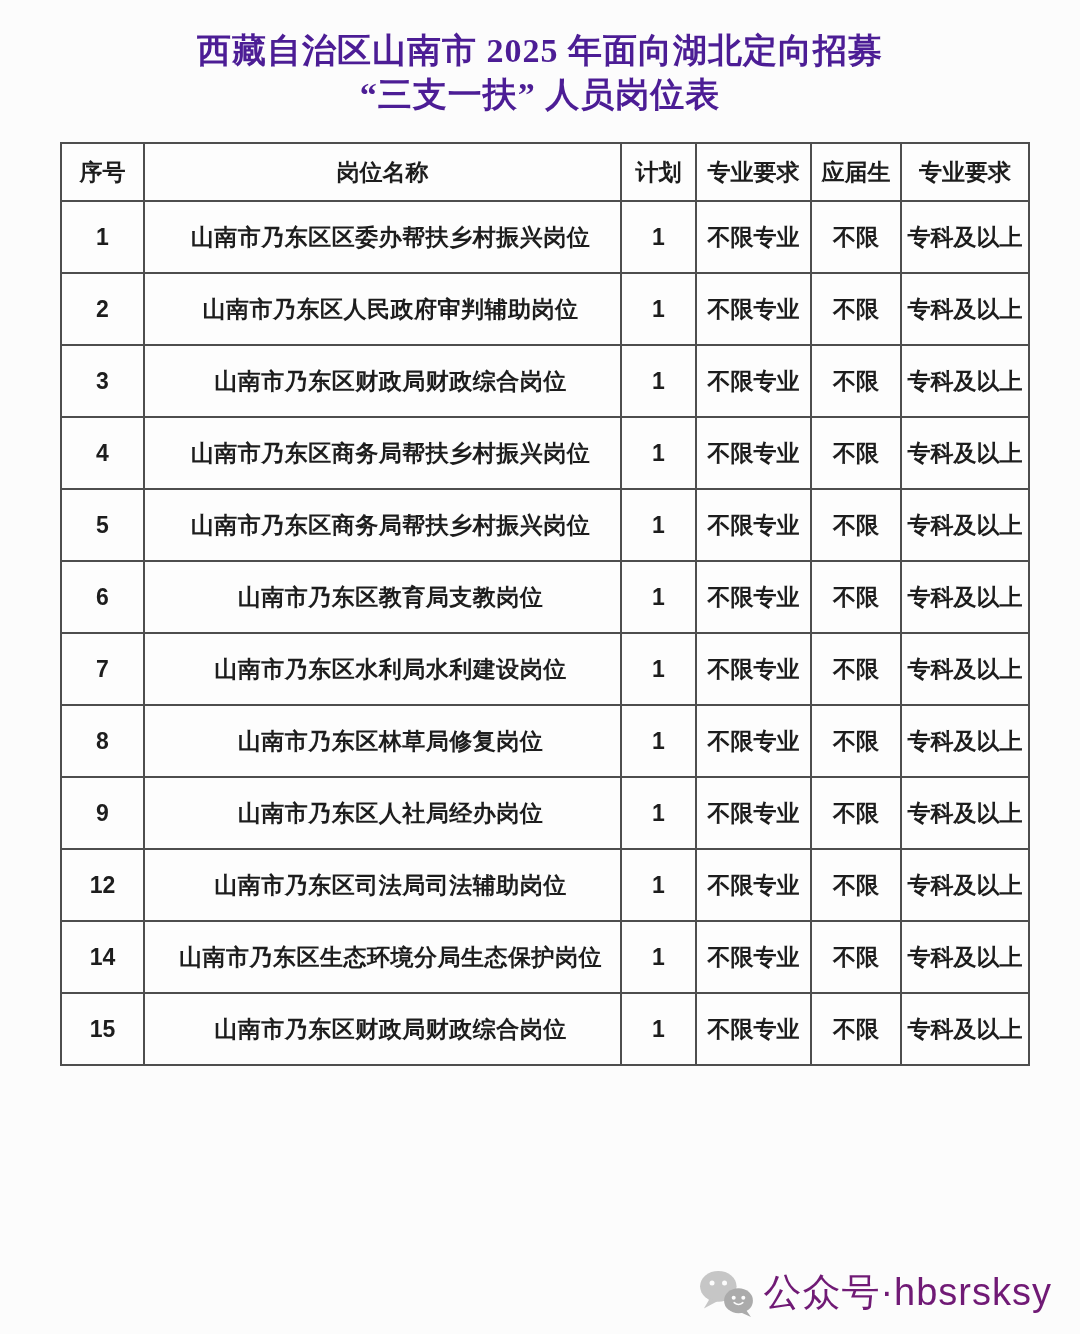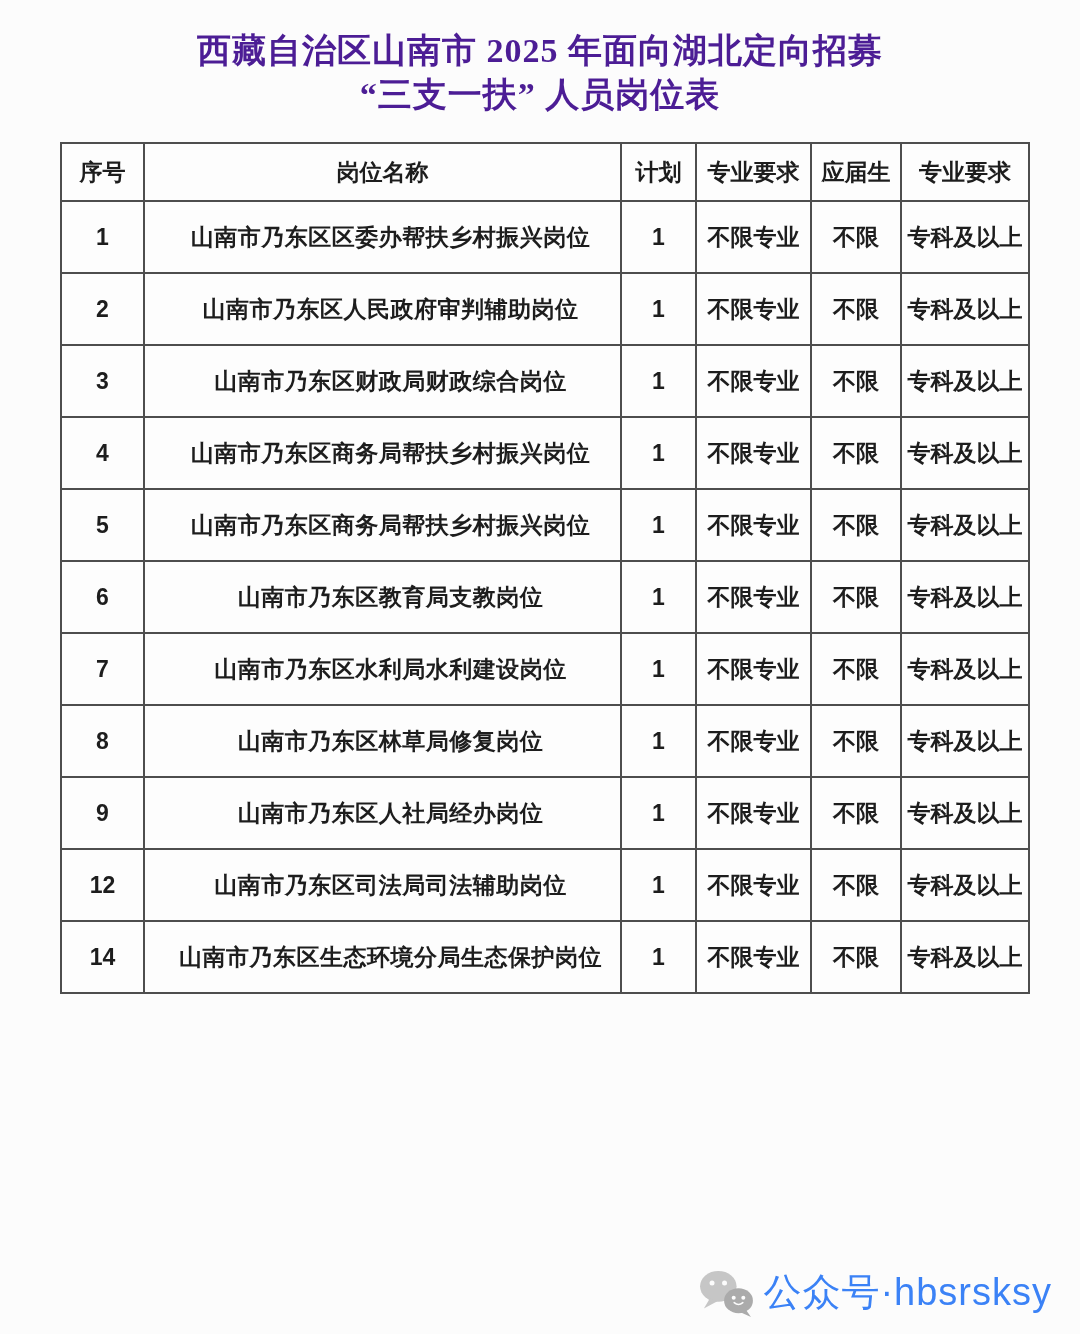--- a/index.html
+++ b/index.html
@@ -51,21 +51,21 @@
     display: flex;
     align-items: center;
     gap: 8px;
     color: #a8a8a8;
     pointer-events: none;
   }
   .watermark-text {
     font-size: 38px;
     font-weight: 400;
     letter-spacing: 1px;
-    color: #3b82f6;
+    color: #701a75;
   }
   .wicon { display: inline-block; line-height: 0; opacity: 0.85; }
 </style>
 </head>
 <body>
 
 <div class="page">
 
   <div class="title-block">
     <div class="title-line">西藏自治区山南市 2025 年面向湖北定向招募</div>
@@ -187,20 +187,28 @@
 
   <tr>
     <td>14</td>
     <td class="pos-cell">山南市乃东区生态环境分局生态保护岗位</td>
     <td>1</td>
     <td>不限专业</td>
     <td>不限</td>
     <td>专科及以上</td>
   </tr>
 
+  <tr>
+    <td>15</td>
+    <td class="pos-cell">山南市乃东区财政局财政综合岗位</td>
+    <td>1</td>
+    <td>不限专业</td>
+    <td>不限</td>
+    <td>专科及以上</td>
+  </tr>
 </tbody>
   </table>
 
   <div class="watermark">
     <span class="wicon">
       <svg width="58" height="50" viewBox="0 0 60 52" xmlns="http://www.w3.org/2000/svg">
         <ellipse cx="22" cy="19" rx="19" ry="16" fill="#bdbdbd"></ellipse>
         <path d="M13 32 L7 42 L22 34 Z" fill="#bdbdbd"></path>
         <circle cx="15.5" cy="15.5" r="2.6" fill="#fcfcfc"></circle>
         <circle cx="28.5" cy="15.5" r="2.6" fill="#fcfcfc"></circle>

